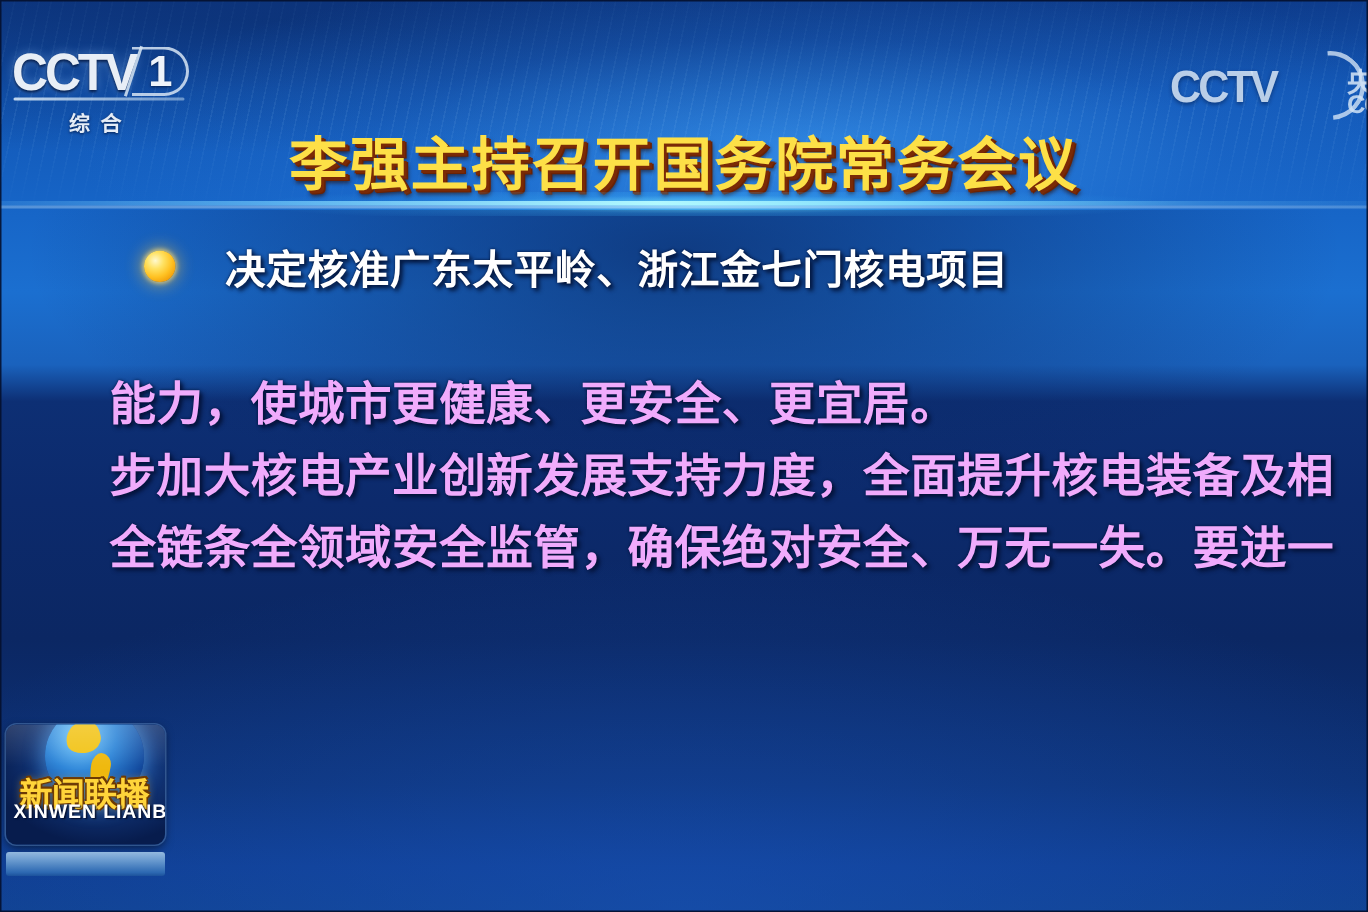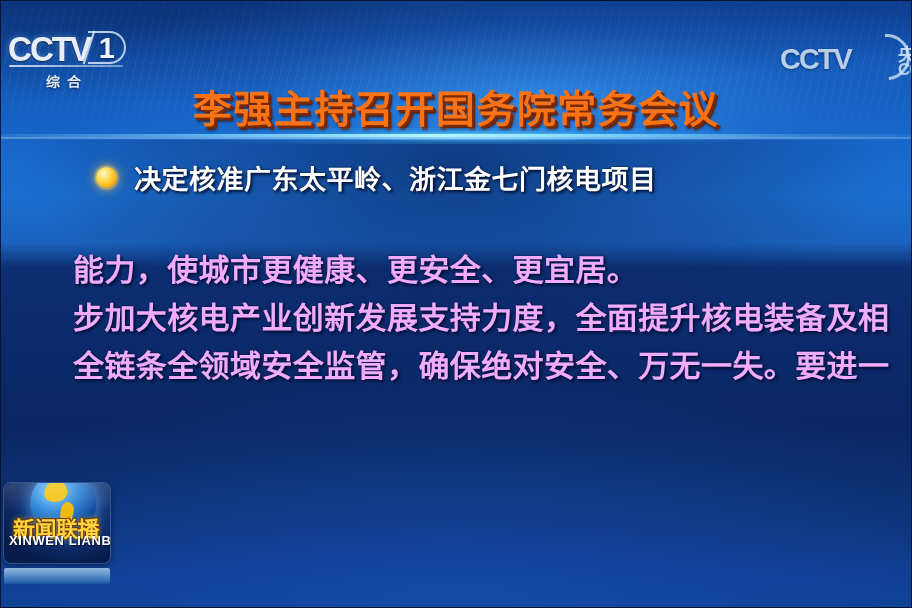--- a/index.html
+++ b/index.html
@@ -216,37 +216,37 @@
 
   
   .headline {
     position: absolute;
     left: 0; right: 0;
     top: 78px;
     text-align: center;
     font-size: 39px;
     font-weight: 700;
     letter-spacing: 1.5px;
-    color: #f97316;
+    color: #fde047;
     font-family: "DejaVu Sans", "Liberation Sans", sans-serif;
     text-shadow:
       2px 2px 0 #7a2a06,
       3px 3px 0 #6a2205,
       3px 4px 3px rgba(40,10,0,0.65);
     white-space: nowrap;
   }
 
   
   .subline {
     position: absolute;
     left: 96px;
     top: 158px;
     display: flex;
     align-items: center;
-    gap: 17px;
+    gap: 33px;
   }
   .bullet {
     width: 21px;
     height: 21px;
     border-radius: 50%;
     background: radial-gradient(circle at 36% 32%, #fff9cf 0%, #ffe263 28%, #ffc223 56%, #f09a06 82%, #c97704 100%);
     box-shadow: 0 0 10px 3px rgba(255,200,60,0.45), 0 0 3px 1px rgba(255,230,140,0.7);
     flex: 0 0 auto;
   }
   .subtitle {

